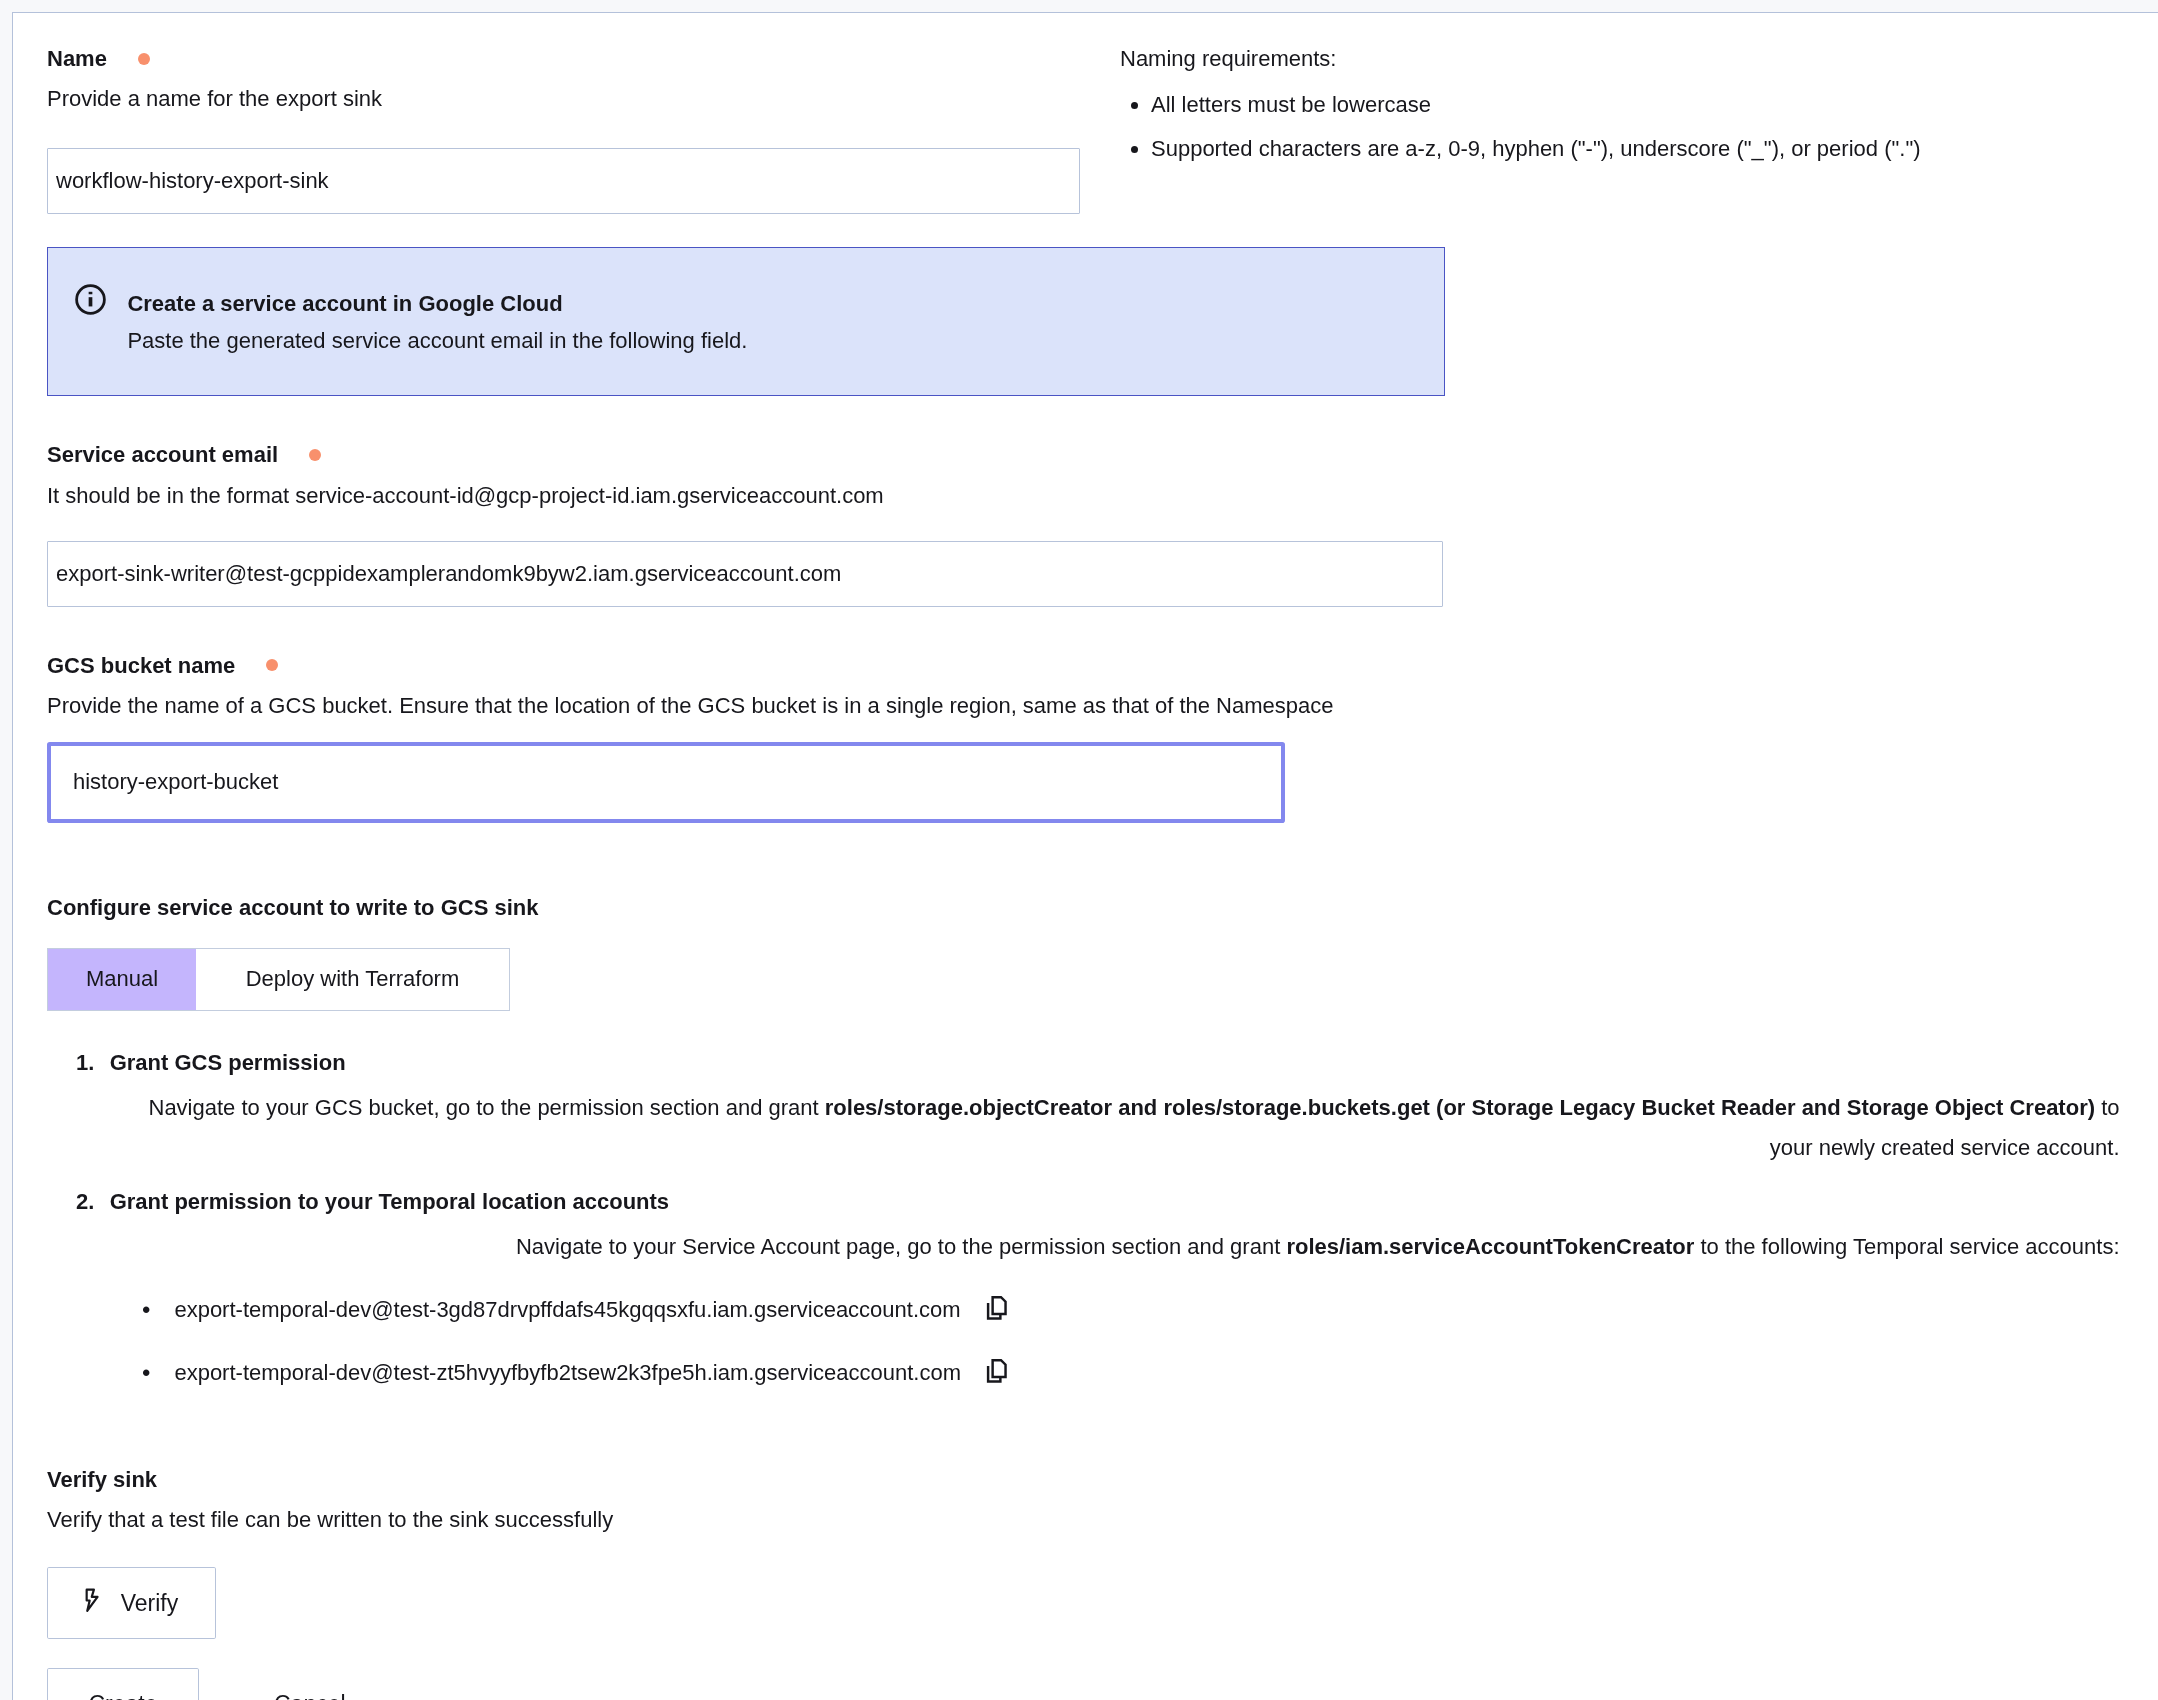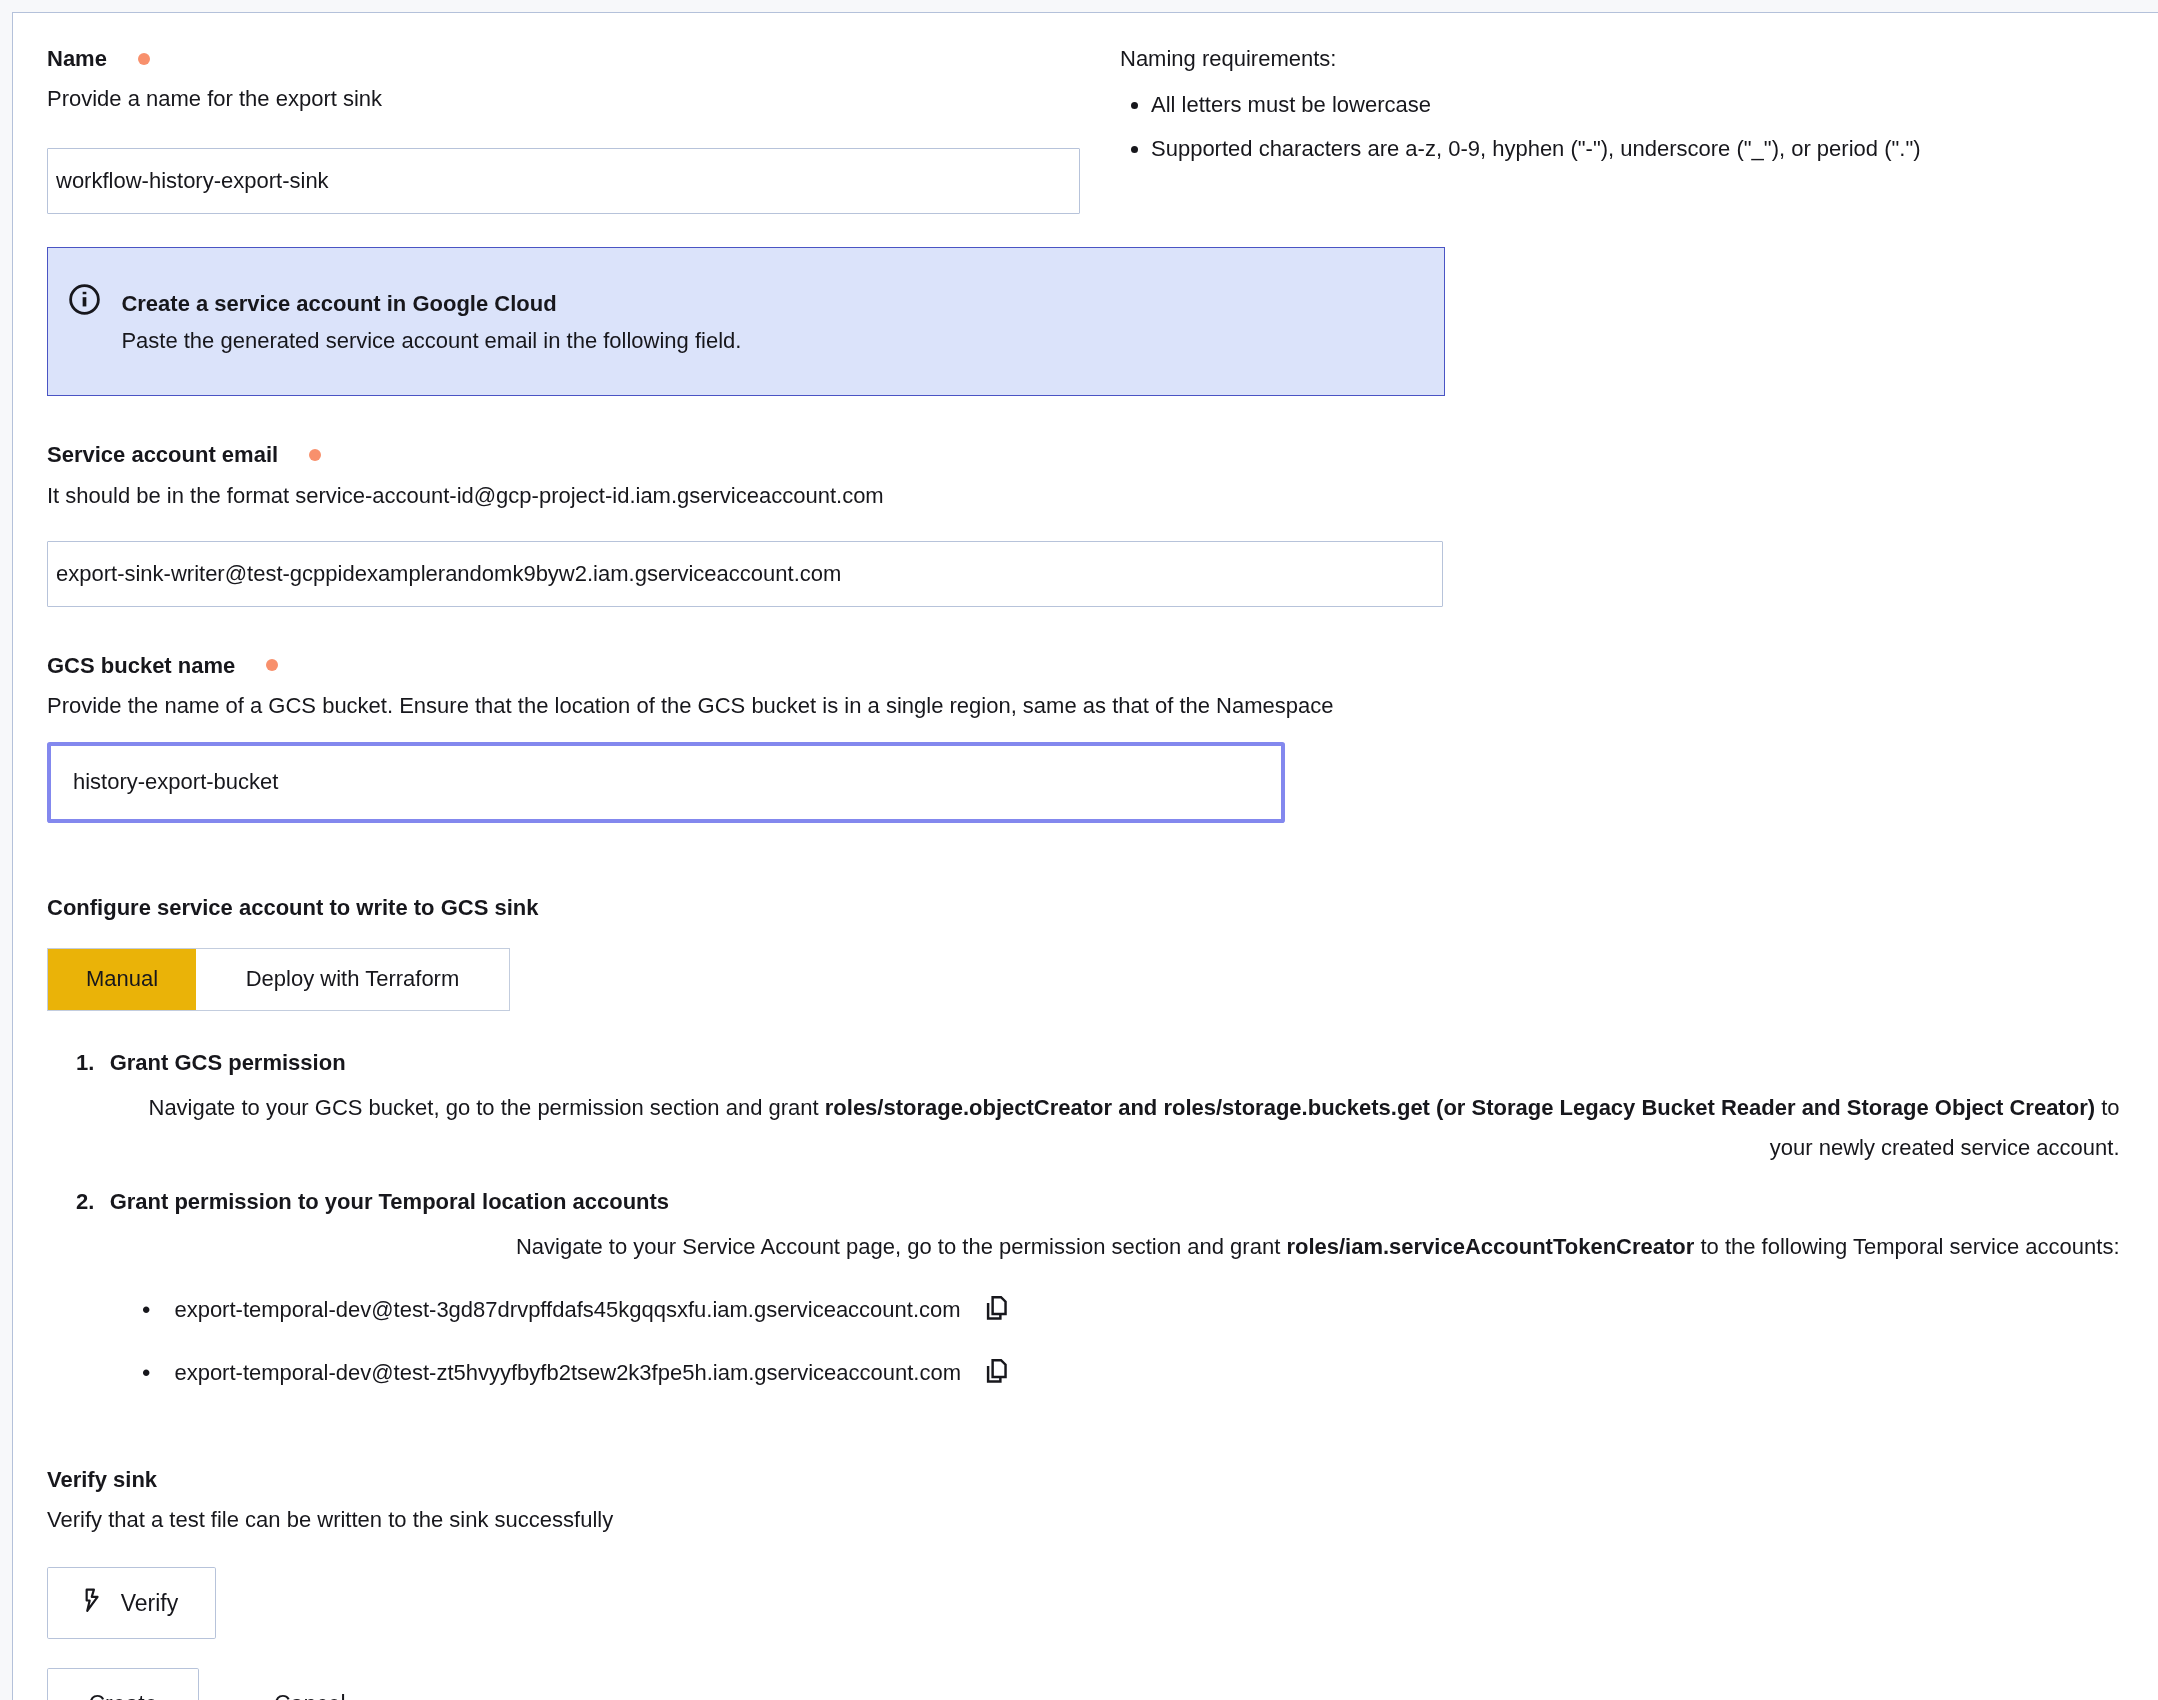--- a/index.html
+++ b/index.html
@@ -38,36 +38,36 @@
   .bucket-input{
     width:1238px;height:81px;margin-top:20px;
     border:4.6px solid #8388ee;border-radius:2.8px;padding:0 22px;
   }
   .req-title{line-height:33px;}
   .req-list{margin:13px 0 0 0;padding-left:31px;}
   .req-list li{line-height:33px;margin-top:11px;}
   .info-box{
     box-sizing:border-box;width:1398px;height:149px;margin-top:33px;
     background:#dbe3fa;border:1.8px solid #4a54c4;
-    display:flex;align-items:center;padding-left:18px;
+    display:flex;align-items:center;padding-left:24px;
   }
   .info-icon{flex:none;margin-right:18.4px;align-self:flex-start;margin-top:33px;}
   .info-title{font-weight:700;line-height:37px;}
   .info-body{line-height:37px;}
   .section-title{font-weight:700;line-height:33px;}
   .mt-label{margin-top:42px;}
   .configure-title{margin-top:68px;}
   .tabs{display:inline-flex;margin-top:24px;border:1.8px solid #c3cdde;background:#fff;}
   .tab{
     height:61px;display:flex;align-items:center;justify-content:center;
     font-size:22px;cursor:pointer;box-sizing:border-box;
     background:none;border:none;color:#17171c;
     font-family:"Liberation Sans", sans-serif;
   }
-  .tab-active{width:148px;background:#eab308;}
+  .tab-active{width:148px;background:#c4b5fd;}
   .tab-inactive{width:313px;background:#ffffff;}
   .steps{margin-top:35px;padding-left:29px;}
   .step-title{font-weight:700;line-height:33px;}
   .step-title .num{display:inline-block;min-width:27.5px;}
   .step-body{margin:9.2px 0 16.5px 27.5px;line-height:40px;max-width:2016px;text-align:right;}
   .step-body strong{font-weight:700;}
   .sa-list{list-style:none;margin:24px 0 0 0;padding-left:66px;}
   .sa-list li{display:flex;align-items:center;line-height:37px;margin-bottom:26px;}
   .sa-list li::before{content:"•";margin-right:24px;font-size:24px;}
   .copy-btn{

